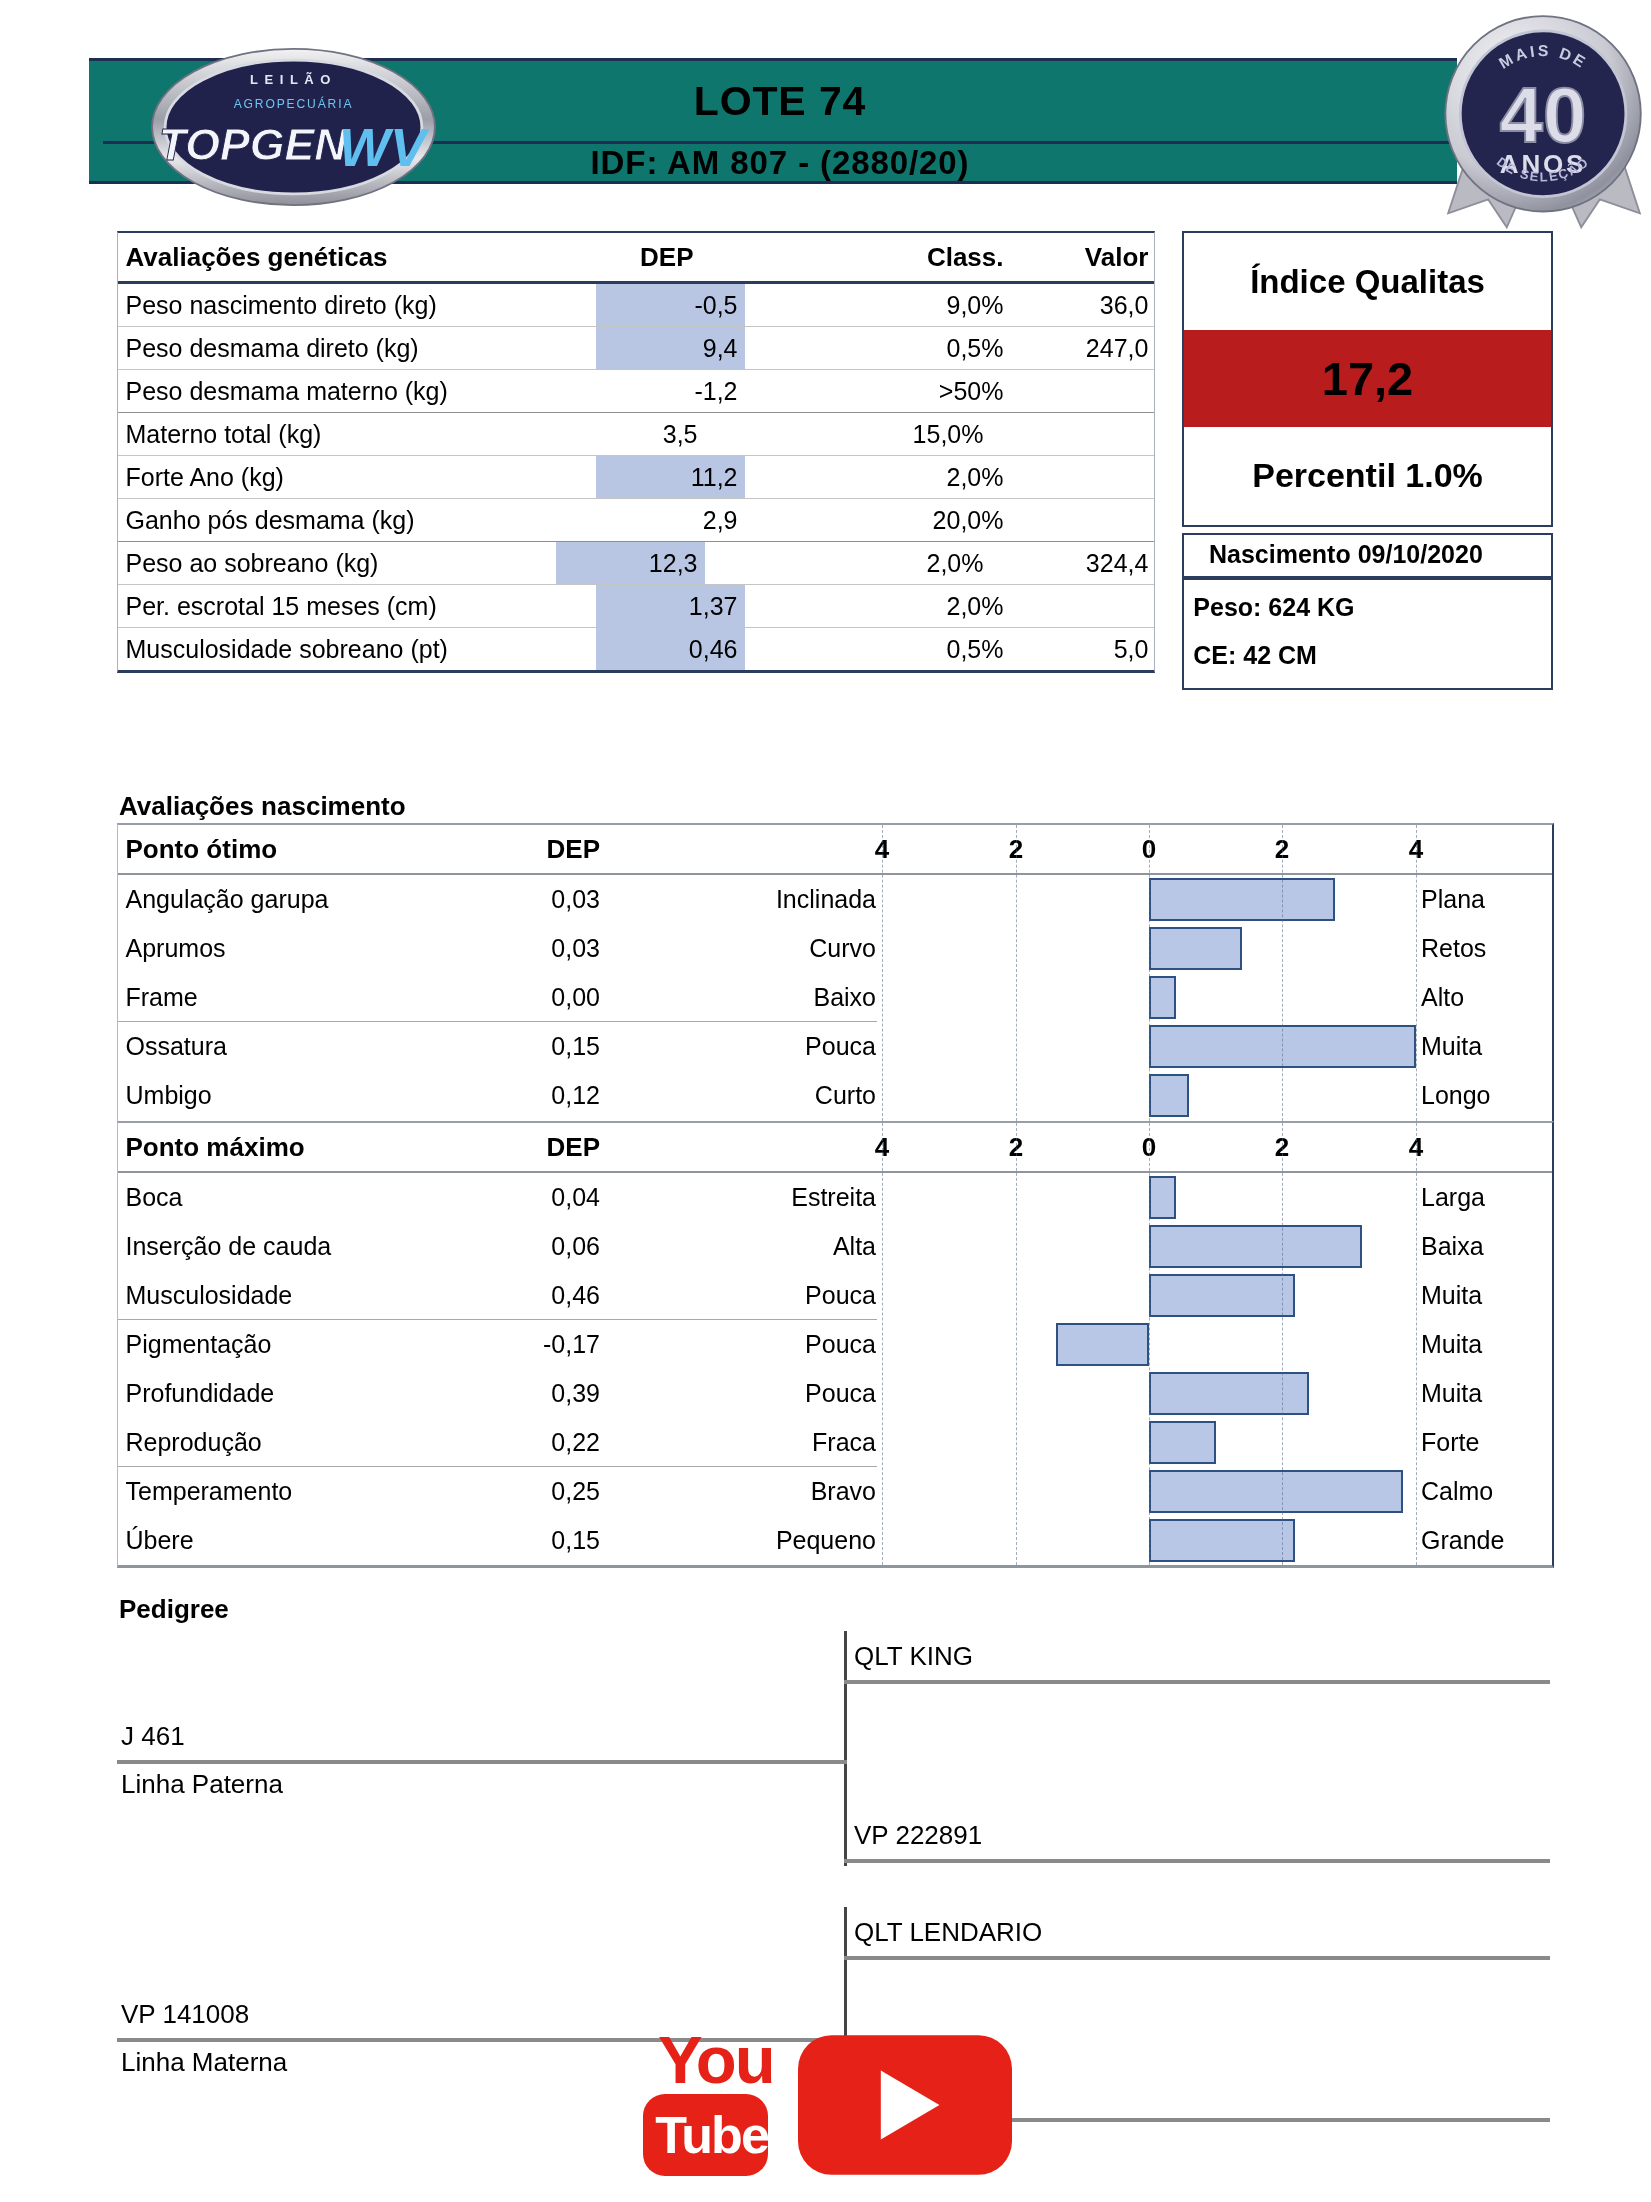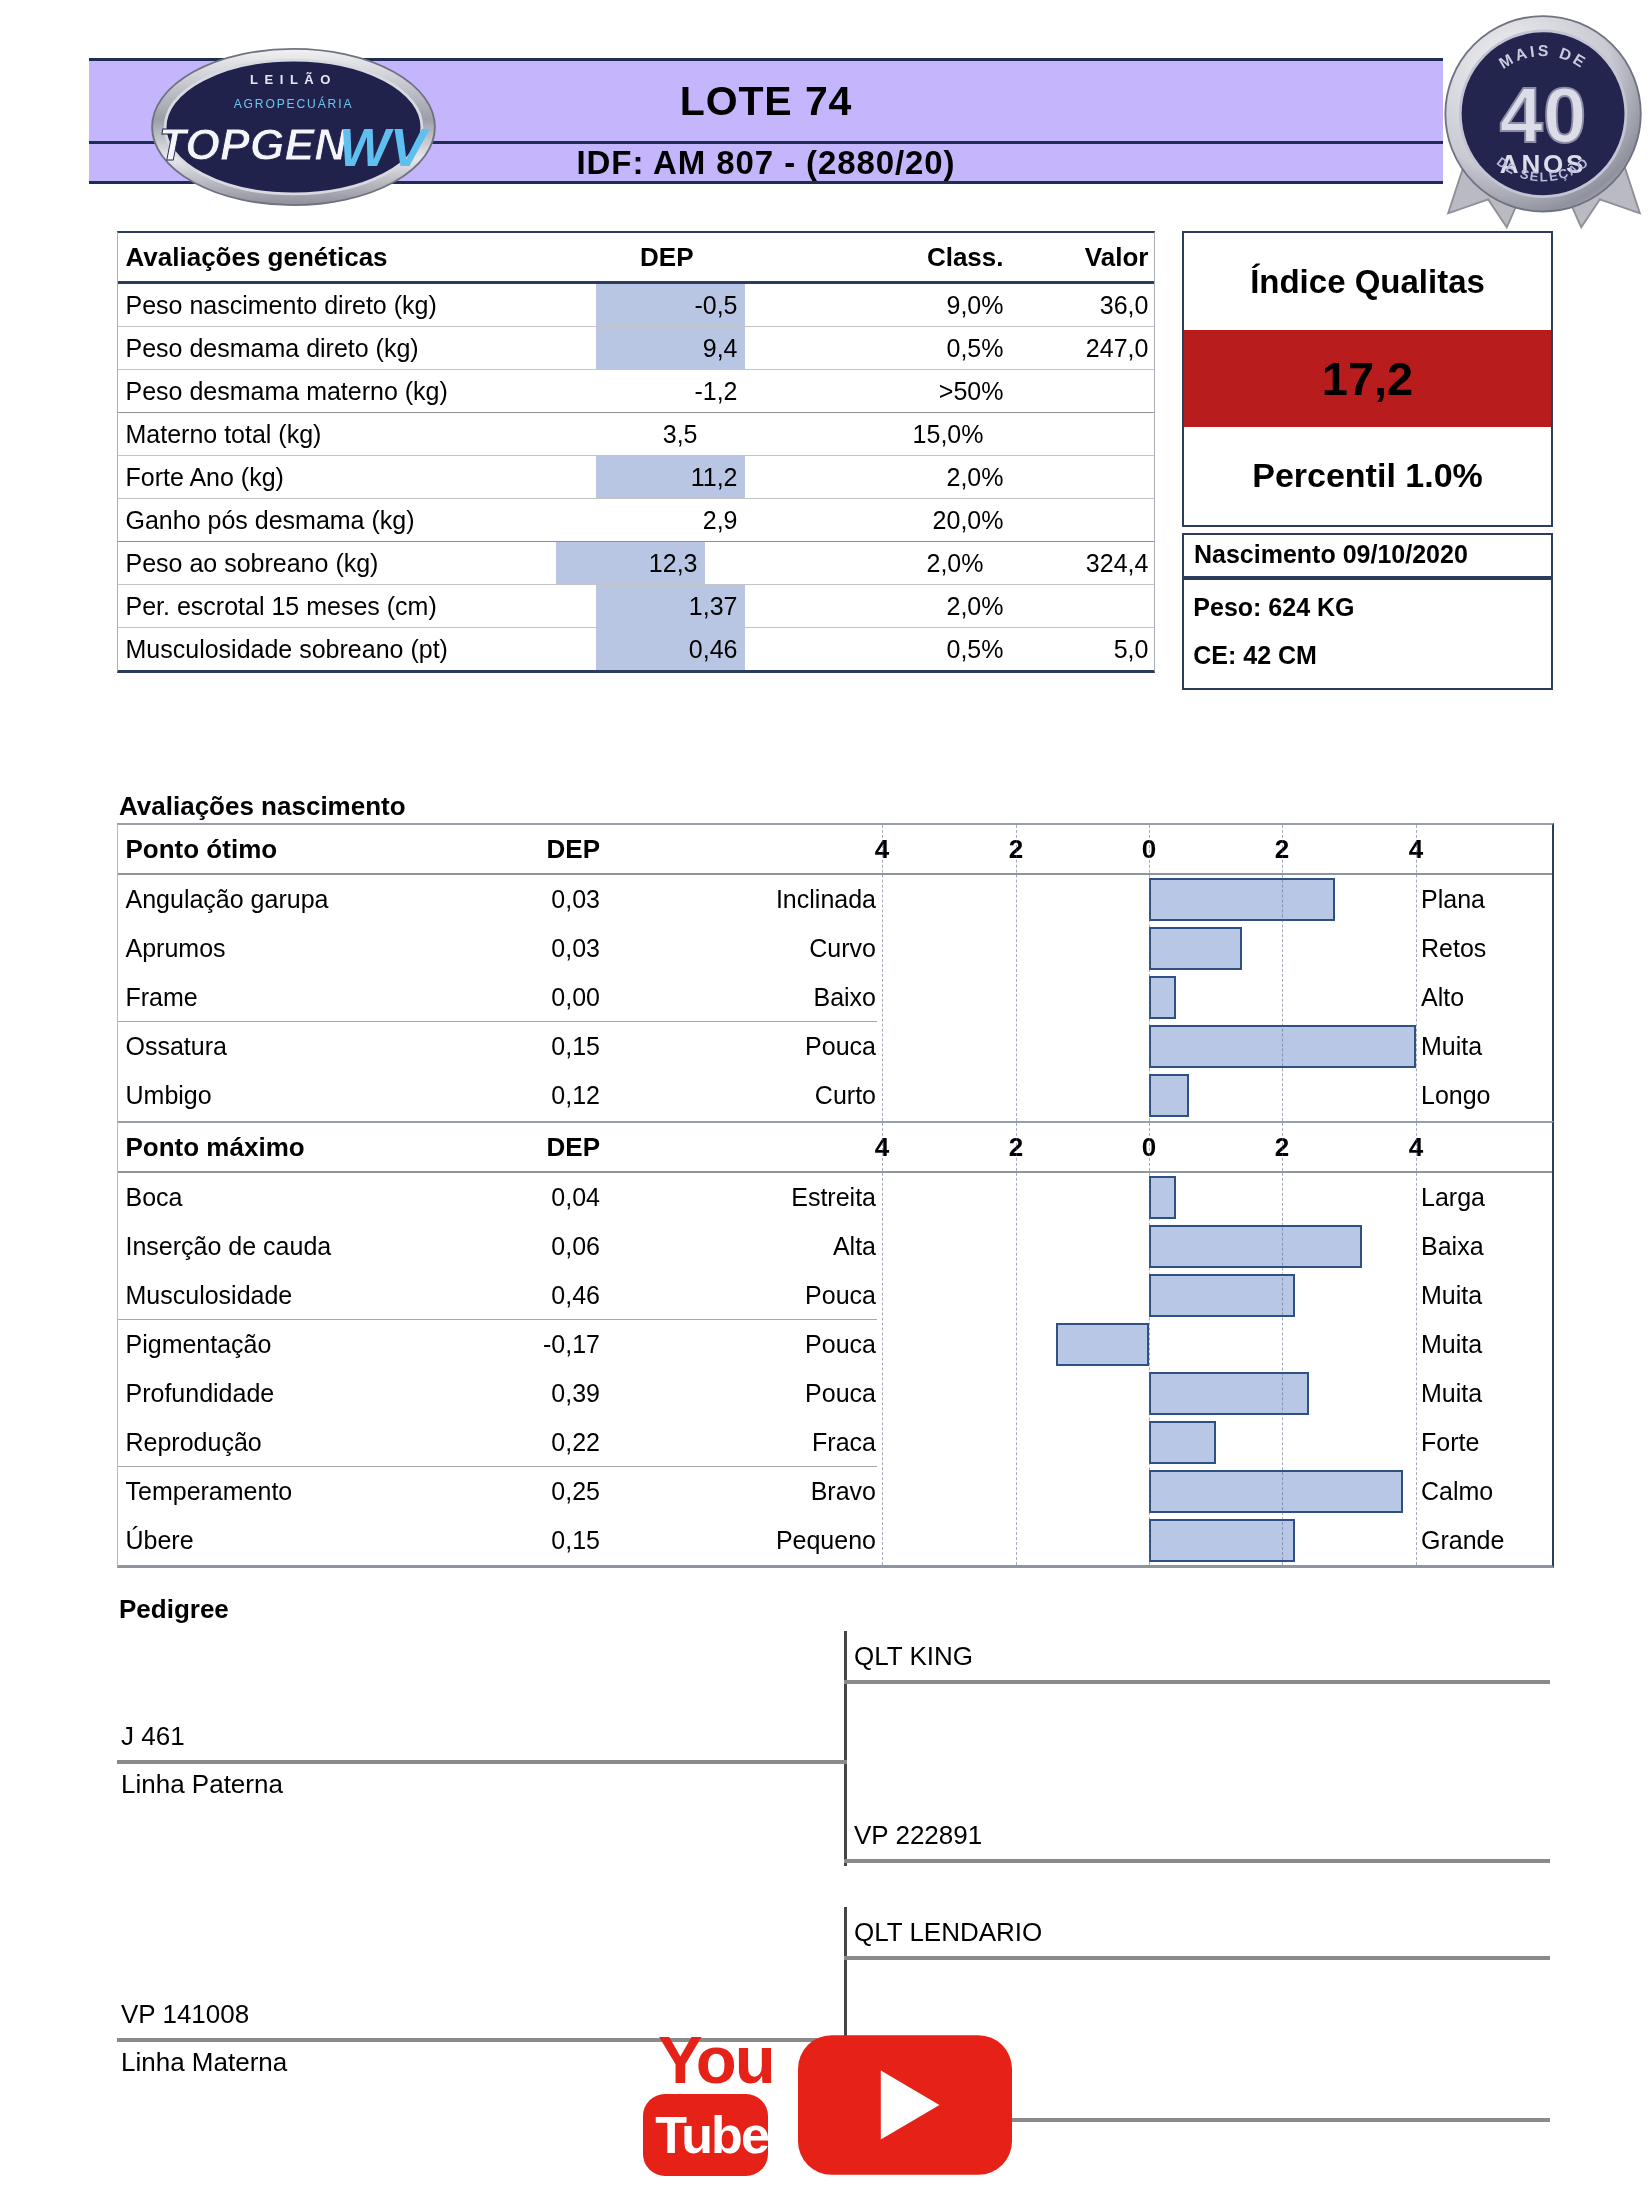--- a/index.html
+++ b/index.html
@@ -1,22 +1,22 @@
 <!DOCTYPE html>
 <html style="font-size:15px"><head>
 <meta charset="utf-8">
 <style>
   html,body{margin:0;padding:0;background:#fff;}
   #page{position:relative;width:1652px;height:2203px;background:#ffffff;
         font-family:"Liberation Sans",sans-serif;color:#000;overflow:hidden;}
   .abs{position:absolute;}
 
   
-  #banner{left:89px;top:58px;width:1354px;background:#c4b5fd;
-          border-top:3.7px solid #1d2e52;border-bottom:3.7px solid #1d2e52;}
+  #banner{left:89px;top:58px;width:1354px;background:#0f766e;
+          border-top:3.7px solid #1d2e52;border-bottom:3.7px solid #1d2e52;padding-left:14px;}
   #banner .row1{height:80px;line-height:80px;text-align:center;font-size:41px;
                 font-weight:bold;border-bottom:3.7px solid #1d2e52;letter-spacing:0.9px;}
   #banner .row2{height:37px;line-height:37px;text-align:center;font-size:33px;
                 font-weight:bold;letter-spacing:0.9px;}
 
   
   #gtable{left:117px;top:231px;width:1038px;background:#fff;
           border-top:2.8px solid #2c3c5c;border-bottom:3.7px solid #2c3c5c;
           border-left:1.9px solid #aab0bd;border-right:1.9px solid #aab0bd;box-sizing:border-box;}
   #gtable .ghead{display:flex;height:48px;line-height:48px;font-weight:bold;
@@ -29,21 +29,21 @@
   .gc-class{width:266px;text-align:right;padding-right:7.5px;box-sizing:border-box;}
   .gc-valor{width:143px;text-align:right;padding-right:5.6px;box-sizing:border-box;}
   .hl{background:#b9c6e3;}
 
   
   .qbox{left:1182px;width:371px;border:2.8px solid #2c3c5c;background:#fff;box-sizing:border-box;}
   #qbox1{top:231px;height:296px;}
   #qtitle{height:97px;line-height:97px;text-align:center;font-size:33px;font-weight:bold;}
   #qvalue{height:97px;line-height:97px;text-align:center;font-size:47px;font-weight:bold;background:#b91c1c;}
   #qperc{height:97px;line-height:97px;text-align:center;font-size:34px;font-weight:bold;}
-  #qbox2{top:533px;height:45px;line-height:39px;font-size:25px;font-weight:bold;padding-left:10px;}
+  #qbox2{top:533px;height:45px;line-height:39px;font-size:25px;font-weight:bold;padding-left:25px;}
   #qbox3{top:578px;height:112px;font-size:25px;font-weight:bold;padding-left:9.3px;}
   #qbox3 div{height:48px;line-height:54px;}
 
   
   .sechead{font-size:26px;font-weight:bold;}
 
   
   .ftable{left:117px;width:1437px;box-sizing:border-box;background:#fff;
           border-left:1.9px solid #b5b9c0;border-right:2.8px solid #2c3c5c;
           border-top:2.8px solid #989ea8;position:absolute;}

